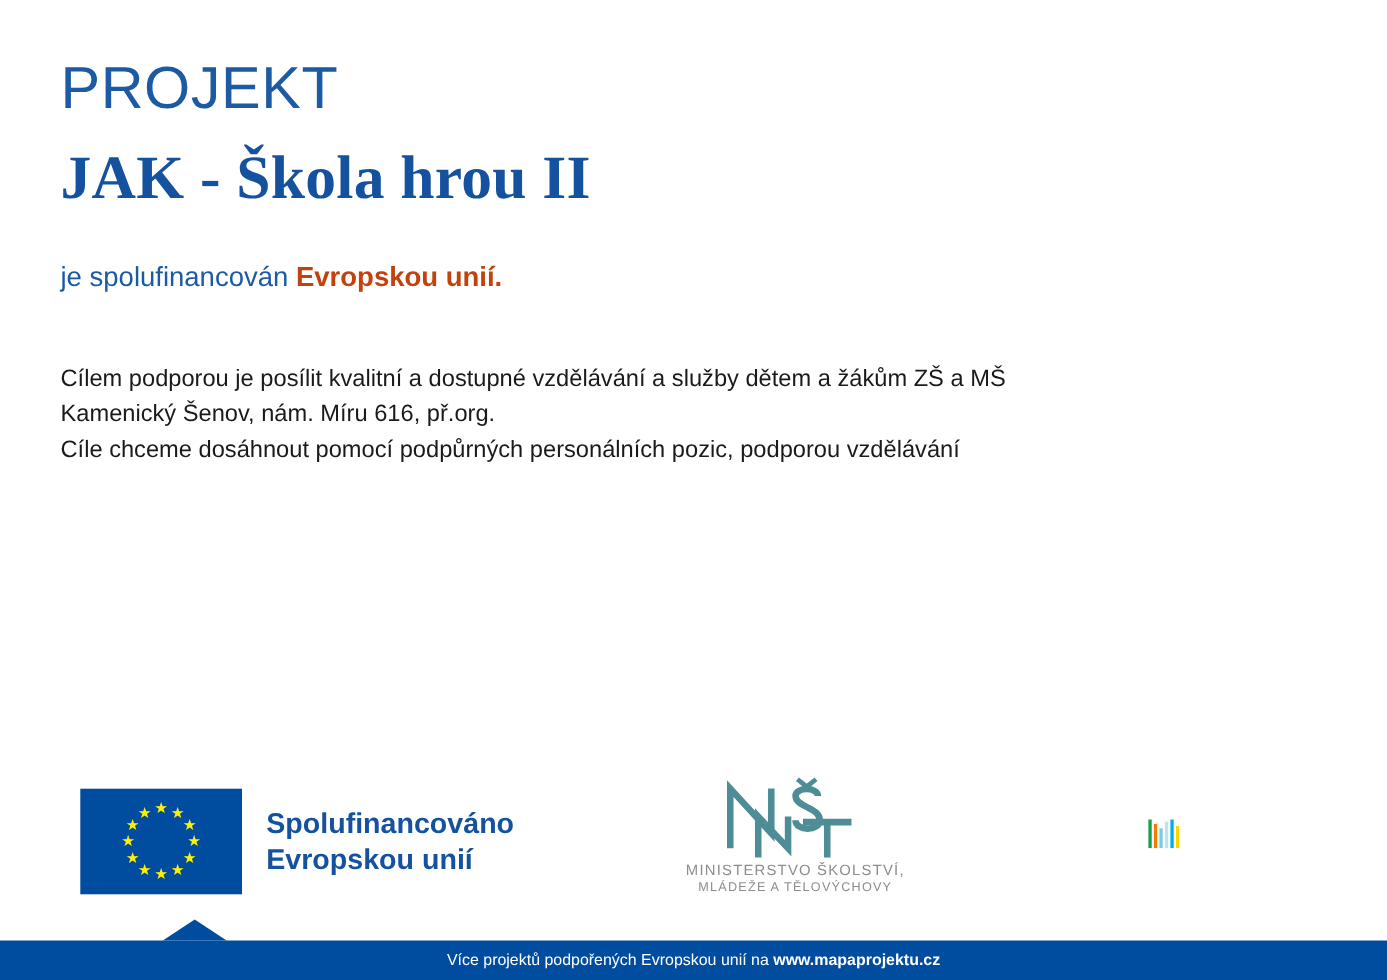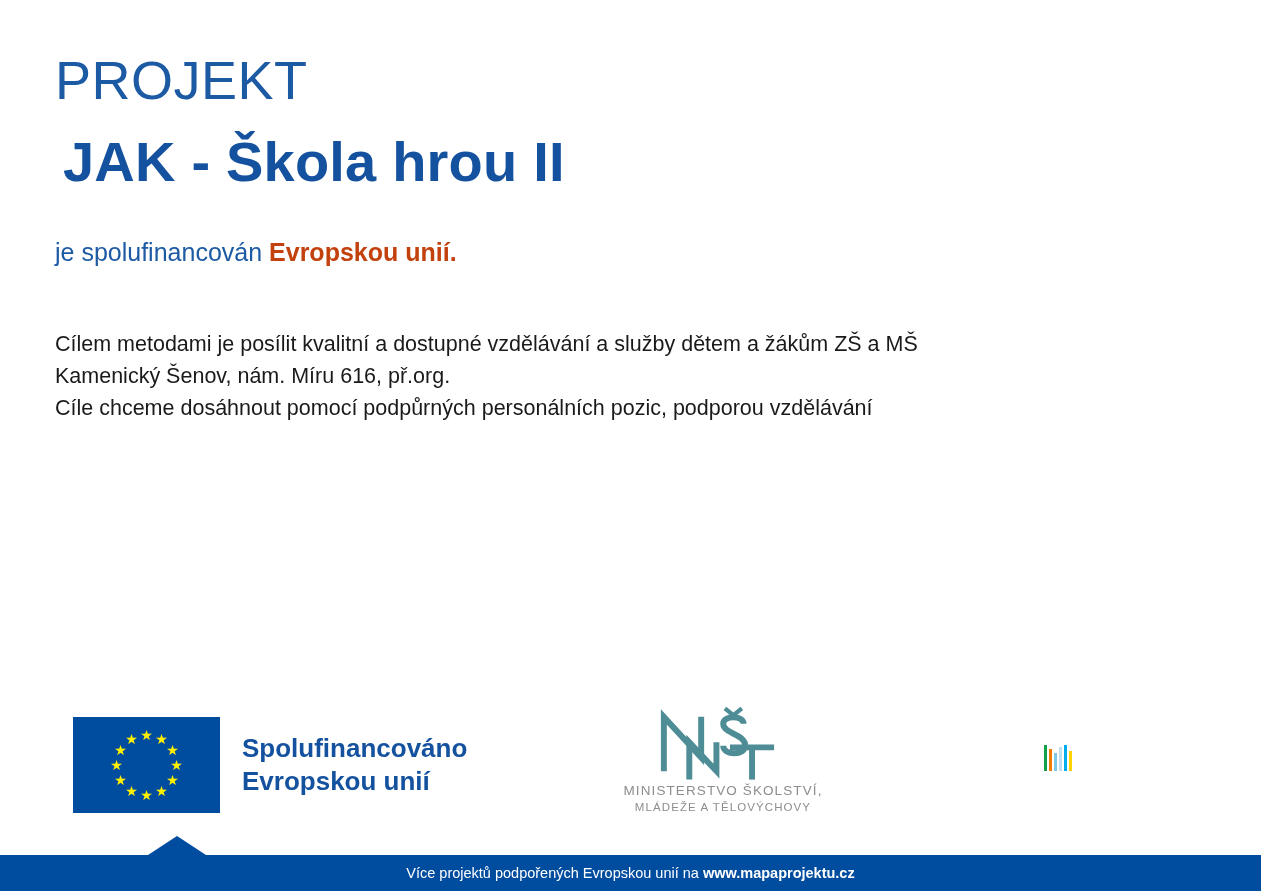--- a/index.html
+++ b/index.html
@@ -35,26 +35,26 @@
     font-family: "Liberation Sans", sans-serif;
     font-size: 54px;
     font-weight: 400;
     letter-spacing: 0.5px;
     color: #1C5AA4;
     line-height: 1.05;
     margin: 0;
   }
 
   .title {
-    font-family: Liberation Sans, sans-serif;
+    font-family: Liberation Serif, serif;
     font-size: 56px;
     font-weight: 700;
     color: #14519E;
     line-height: 1.12;
-    margin: 22px 0 0 8px;
+    margin: 22px 0 0 0;
     letter-spacing: 0.2px;
   }
 
   .subtitle {
     font-family: "Liberation Sans", sans-serif;
     font-size: 25px;
     font-weight: 400;
     color: #1C5AA4;
     margin: 44px 0 0 0;
     line-height: 1.2;
@@ -238,21 +238,21 @@
 
   <div class="head-block">
     <div class="kicker">PROJEKT</div>
     <h1 class="title">JAK - Škola hrou II</h1>
     <div class="subtitle">
       <span>je spolufinancován </span><span class="strong">Evropskou unií.</span>
     </div>
   </div>
 
   <div class="body-copy">
-    <p>Cílem metodami je posílit kvalitní a dostupné vzdělávání a služby dětem a žákům ZŠ a MŠ</p>
+    <p>Cílem podporou je posílit kvalitní a dostupné vzdělávání a služby dětem a žákům ZŠ a MŠ</p>
     <p>Kamenický Šenov, nám. Míru 616, př.org.</p>
     <p>Cíle chceme dosáhnout pomocí podpůrných personálních pozic, podporou vzdělávání</p>
   </div>
 
   <div class="logo-strip">
 
     <div class="eu-logo">
       <div class="eu-flag" id="eu-flag" style="background: rgb(0, 76, 158);">
           <span class="star" style="color: rgb(255, 241, 0); left: 73.5px; top: 18px;">★</span>
           <span class="star" style="color: rgb(255, 241, 0); left: 88.5px; top: 22.0192px;">★</span>

